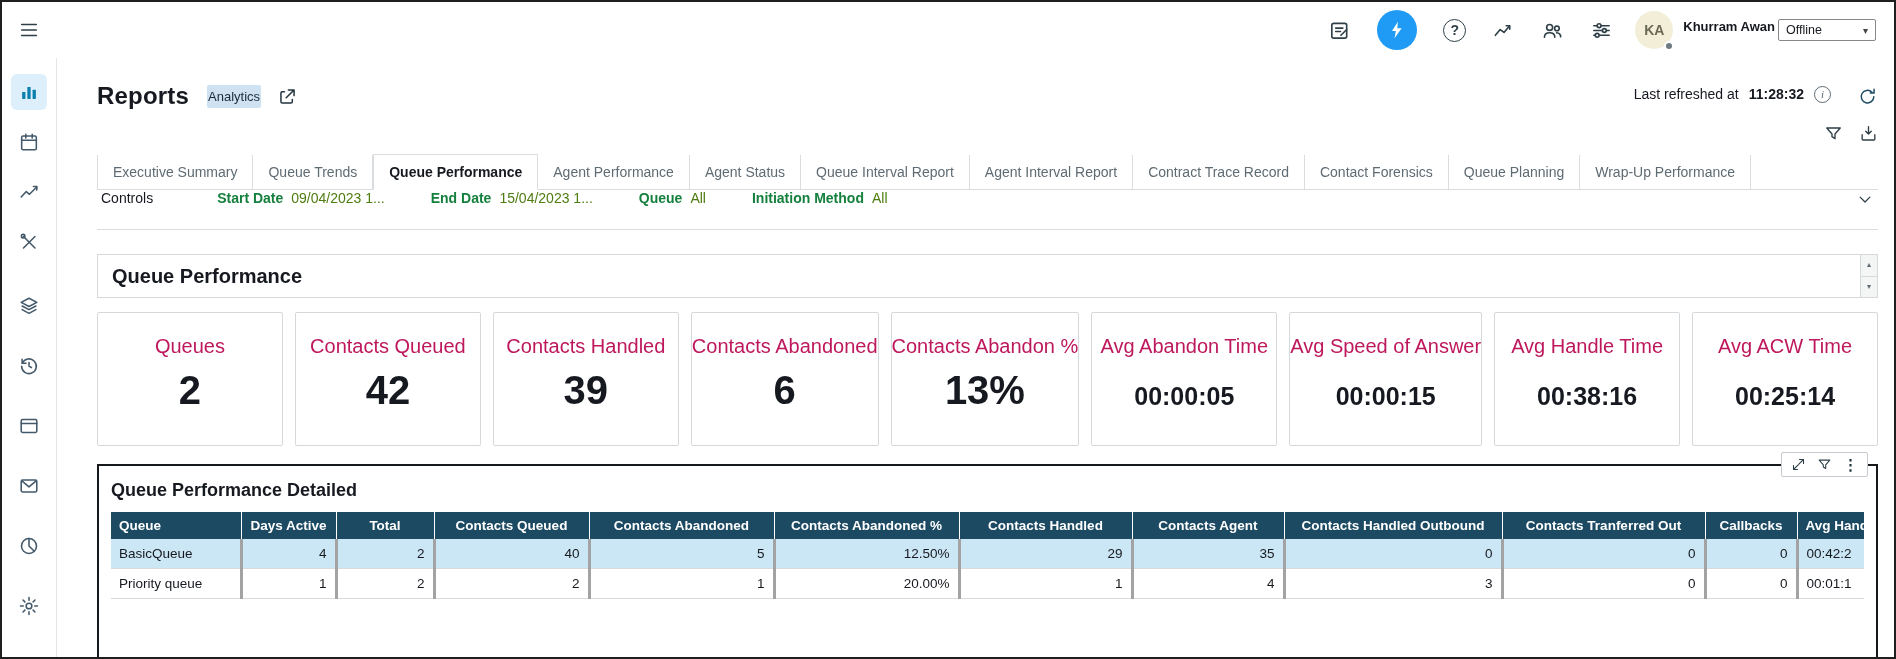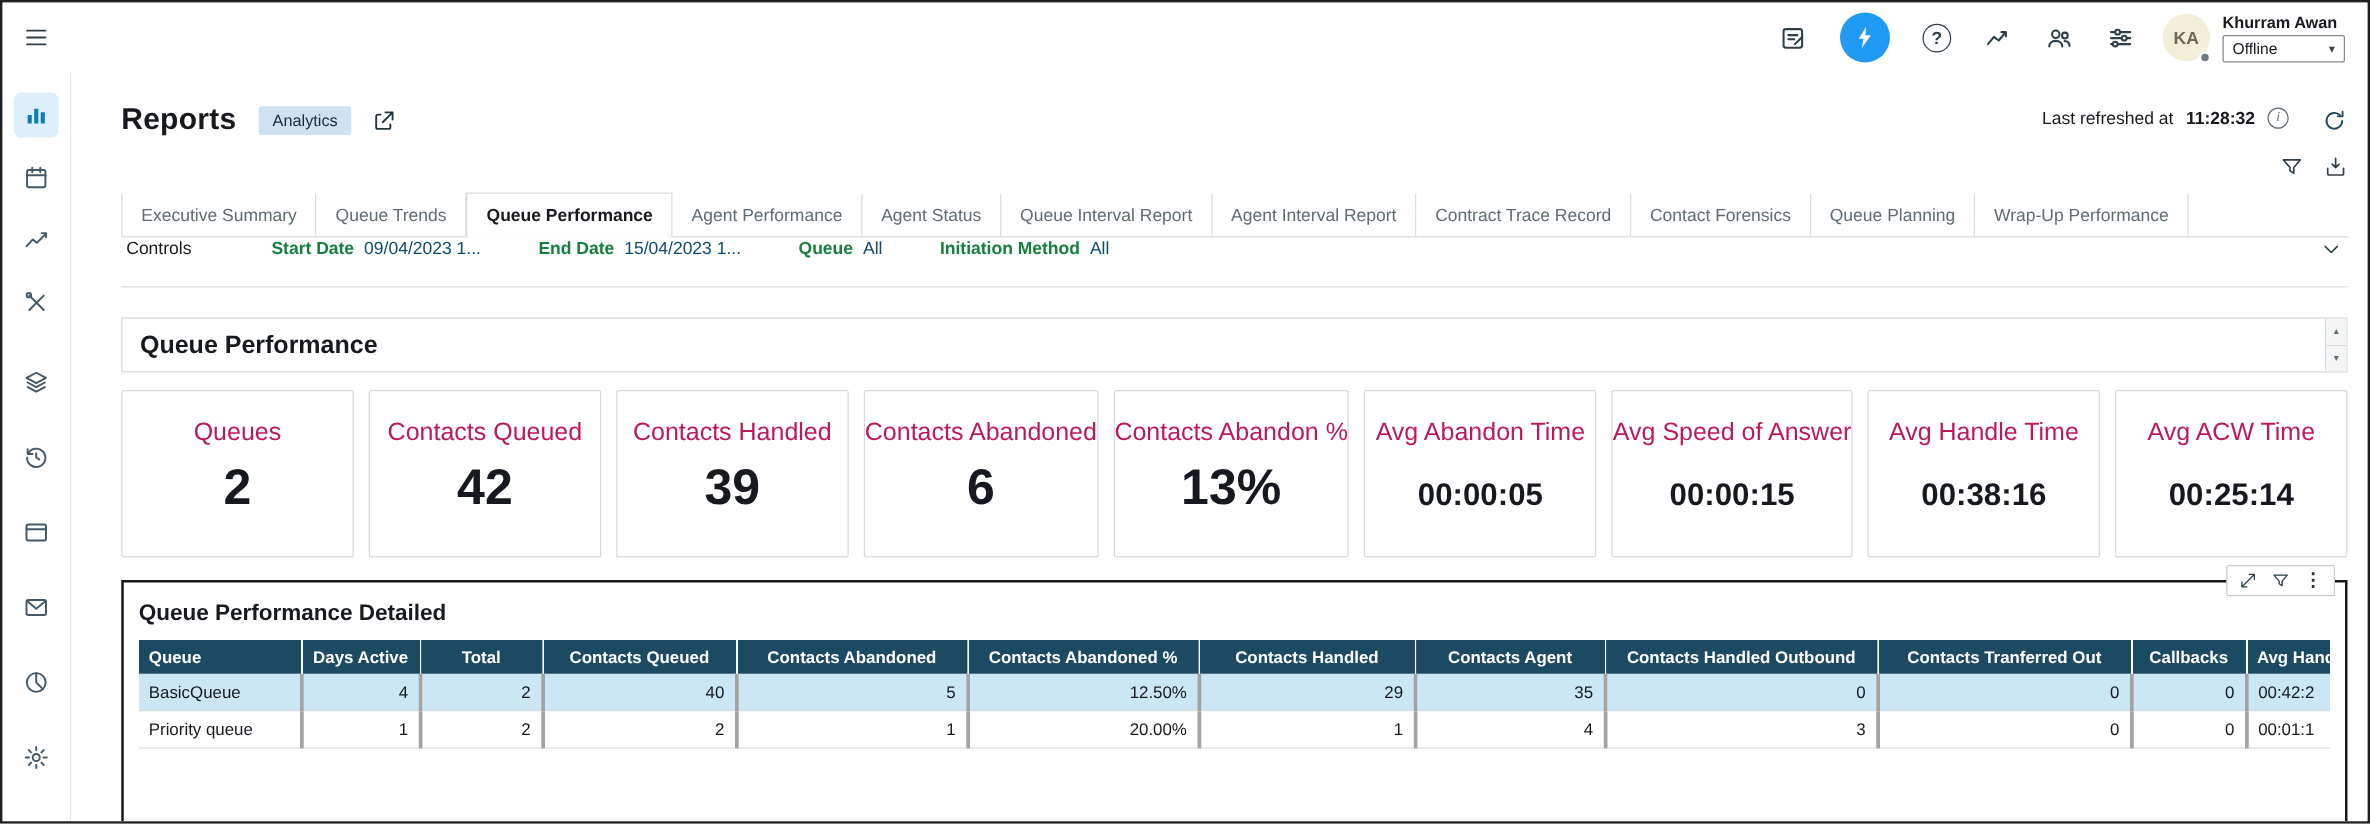--- a/index.html
+++ b/index.html
@@ -10,58 +10,58 @@
   
   .topbar{height:56px;display:flex;align-items:center;padding:0 18px 0 16px;background:#fff}
   .spacer{flex:1}
   .icon-btn{background:none;border:none;cursor:pointer;color:#2e3f47;display:flex;align-items:center;justify-content:center;padding:0}
   .tb-icons{display:flex;align-items:center;gap:26px}
   .bolt-wrap{width:40px;height:40px;border-radius:50%;background:#1f9bf5;display:flex;align-items:center;justify-content:center}
   .help-circle{width:23px;height:23px;border:1.8px solid #2e3f47;border-radius:50%;font-size:14px;font-weight:700;color:#2e3f47;display:flex;align-items:center;justify-content:center}
   .user-block{display:flex;align-items:center;gap:10px;margin-left:22px}
   .avatar{width:38px;height:38px;border-radius:50%;background:#f3eed8;color:#6a6a54;font-weight:700;font-size:14px;display:flex;align-items:center;justify-content:center;position:relative}
   .status-dot{position:absolute;right:-1px;bottom:-2px;width:10px;height:10px;border-radius:50%;background:#6f7b80;border:2px solid #fff}
-  .user-meta{display:flex;flex-direction:column;gap:3px;align-items:flex-start}
+  .user-meta{display:flex;flex-direction:row;gap:3px;align-items:flex-start}
   .user-name{font-size:13px;font-weight:700;color:#16191f}
   .status-select{width:98px;height:22px;border:1px solid #85898c;border-radius:2px;background:#fff;font-size:12.5px;color:#16191f;display:flex;align-items:center;justify-content:space-between;padding:0 7px;cursor:pointer}
   .status-select .arr{font-size:10px;color:#444}
 
   
   .sidebar{position:absolute;top:56px;left:0;bottom:0;width:55px;border-right:1px solid #e3e6e8;display:flex;flex-direction:column;align-items:center;padding-top:16px;background:#fff}
   .side-item{width:36px;height:36px;display:flex;align-items:center;justify-content:center;color:#43596a;cursor:pointer;margin-bottom:14px;border-radius:6px}
   .side-item.active{background:#ddeffa;color:#0b7fad}
   .side-item.gap-after{margin-bottom:28px}
   .side-item.grpB{margin-bottom:24px}
 
   
   .main{position:absolute;top:56px;left:55px;right:0;bottom:0;padding:0 16px 0 40px;overflow:hidden;background:#fff}
 
   .page-head{display:flex;align-items:center;margin-top:20px;height:36px}
   .page-title{font-size:24px;font-weight:700;color:#16191f;letter-spacing:.2px}
-  .badge{margin-left:18px;background:#cfe2f1;color:#1b2b3a;font-size:13px;padding:4px 11px;border-radius:2px}
+  .badge{margin-left:18px;background:#cfe2f1;color:#1b2b3a;font-size:13px;padding:4px 1px;border-radius:2px}
   .ext-btn{margin-left:16px;color:#22333d}
   .head-right{margin-left:auto;display:flex;align-items:flex-start;gap:10px;font-size:14px;color:#16191f}
   .head-right .bold{font-weight:700}
   .info-circle{width:17px;height:17px;border:1.3px solid #5f6b73;border-radius:50%;color:#5f6b73;font-size:11px;font-style:italic;font-family:"Liberation Serif",serif;display:flex;align-items:center;justify-content:center}
   .refresh-btn{margin-left:16px;color:#1d4a63}
 
   .tool-row{display:flex;justify-content:flex-end;align-items:center;gap:16px;margin-top:8px;height:22px;color:#22333d}
 
   
   .tabs{display:flex;align-items:flex-end;border-bottom:1px solid #d9dde0;margin-top:10px}
   .tab{font-size:14px;color:#5f6b73;padding:10px 15px;white-space:nowrap;cursor:pointer;border-right:1px solid #d9dde0;line-height:1}
   .tab:first-child{border-left:1px solid #d9dde0}
   .tab.active{background:#fff;color:#16191f;font-weight:700;border:1px solid #d9dde0;border-bottom:1px solid #fff;margin-bottom:-1px}
 
   
   .controls-row{height:40px;border-bottom:1px solid #d9dde0;display:flex;align-items:flex-start;font-size:14px;padding-left:4px}
   .controls-label{color:#16191f;margin-right:64px}
   .control{display:flex;align-items:baseline;gap:8px;margin-right:46px;cursor:pointer}
   .c-name{font-weight:700;color:#15803d}
-  .c-val{color:#0c4a6e}
+  .c-val{color:#4d7c0f}
   .controls-chevron{margin-left:auto;margin-right:4px;color:#2e3f47}
 
   
   .section-box{margin-top:24px;height:44px;border:1px solid #d5d9db;display:flex;align-items:center;padding-left:14px}
   .section-title{font-size:20px;font-weight:700;color:#16191f}
   .mini-scroll{margin-left:auto;align-self:stretch;width:17px;border-left:1px solid #d5d9db;display:flex;flex-direction:column}
   .mini-scroll button{flex:1;border:none;background:#f4f5f5;color:#5f6b73;font-size:8px;line-height:1;cursor:pointer;border-bottom:1px solid #d5d9db;padding:0}
   .mini-scroll button:last-child{border-bottom:none}
 
   

